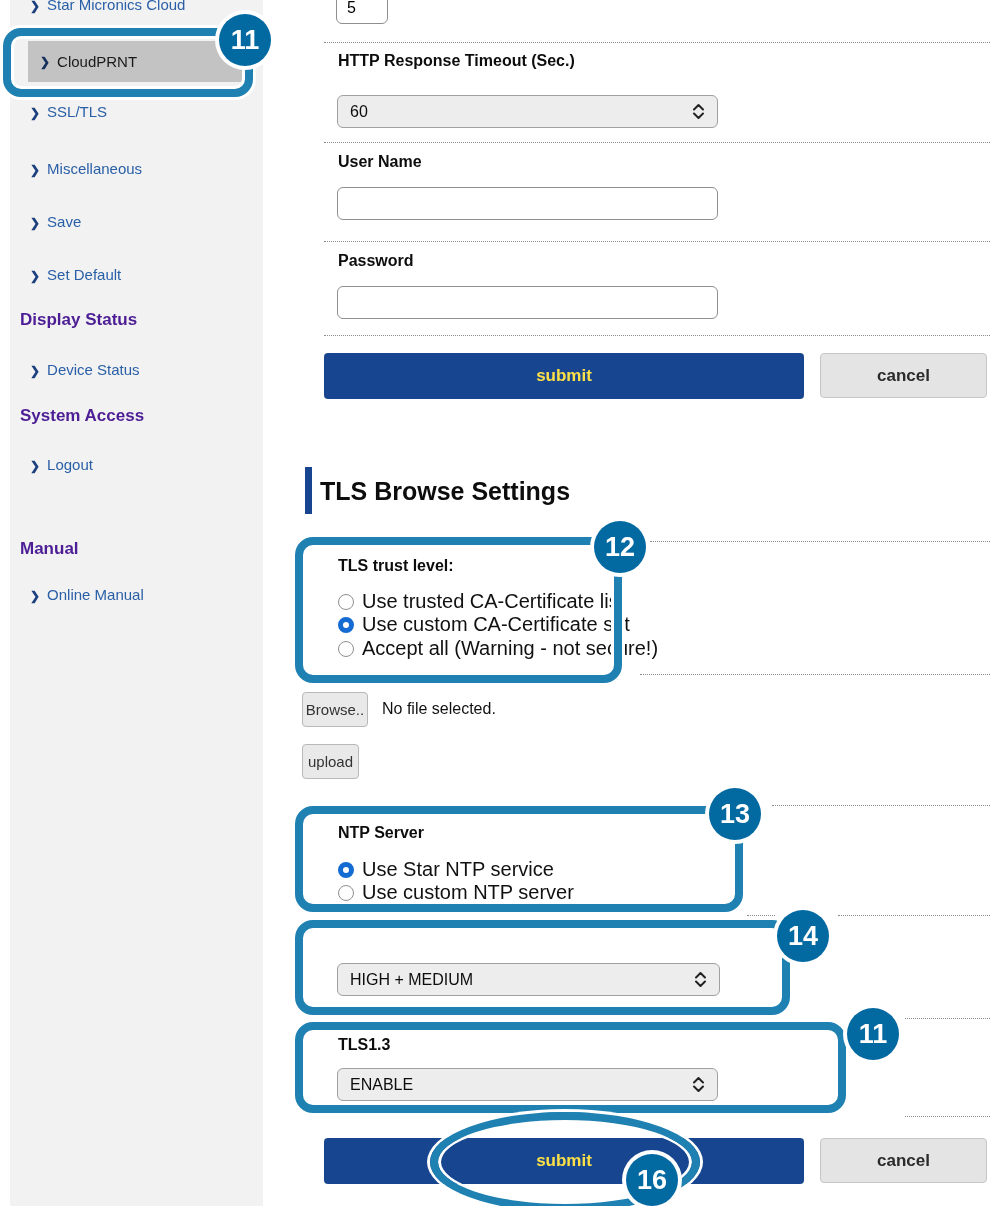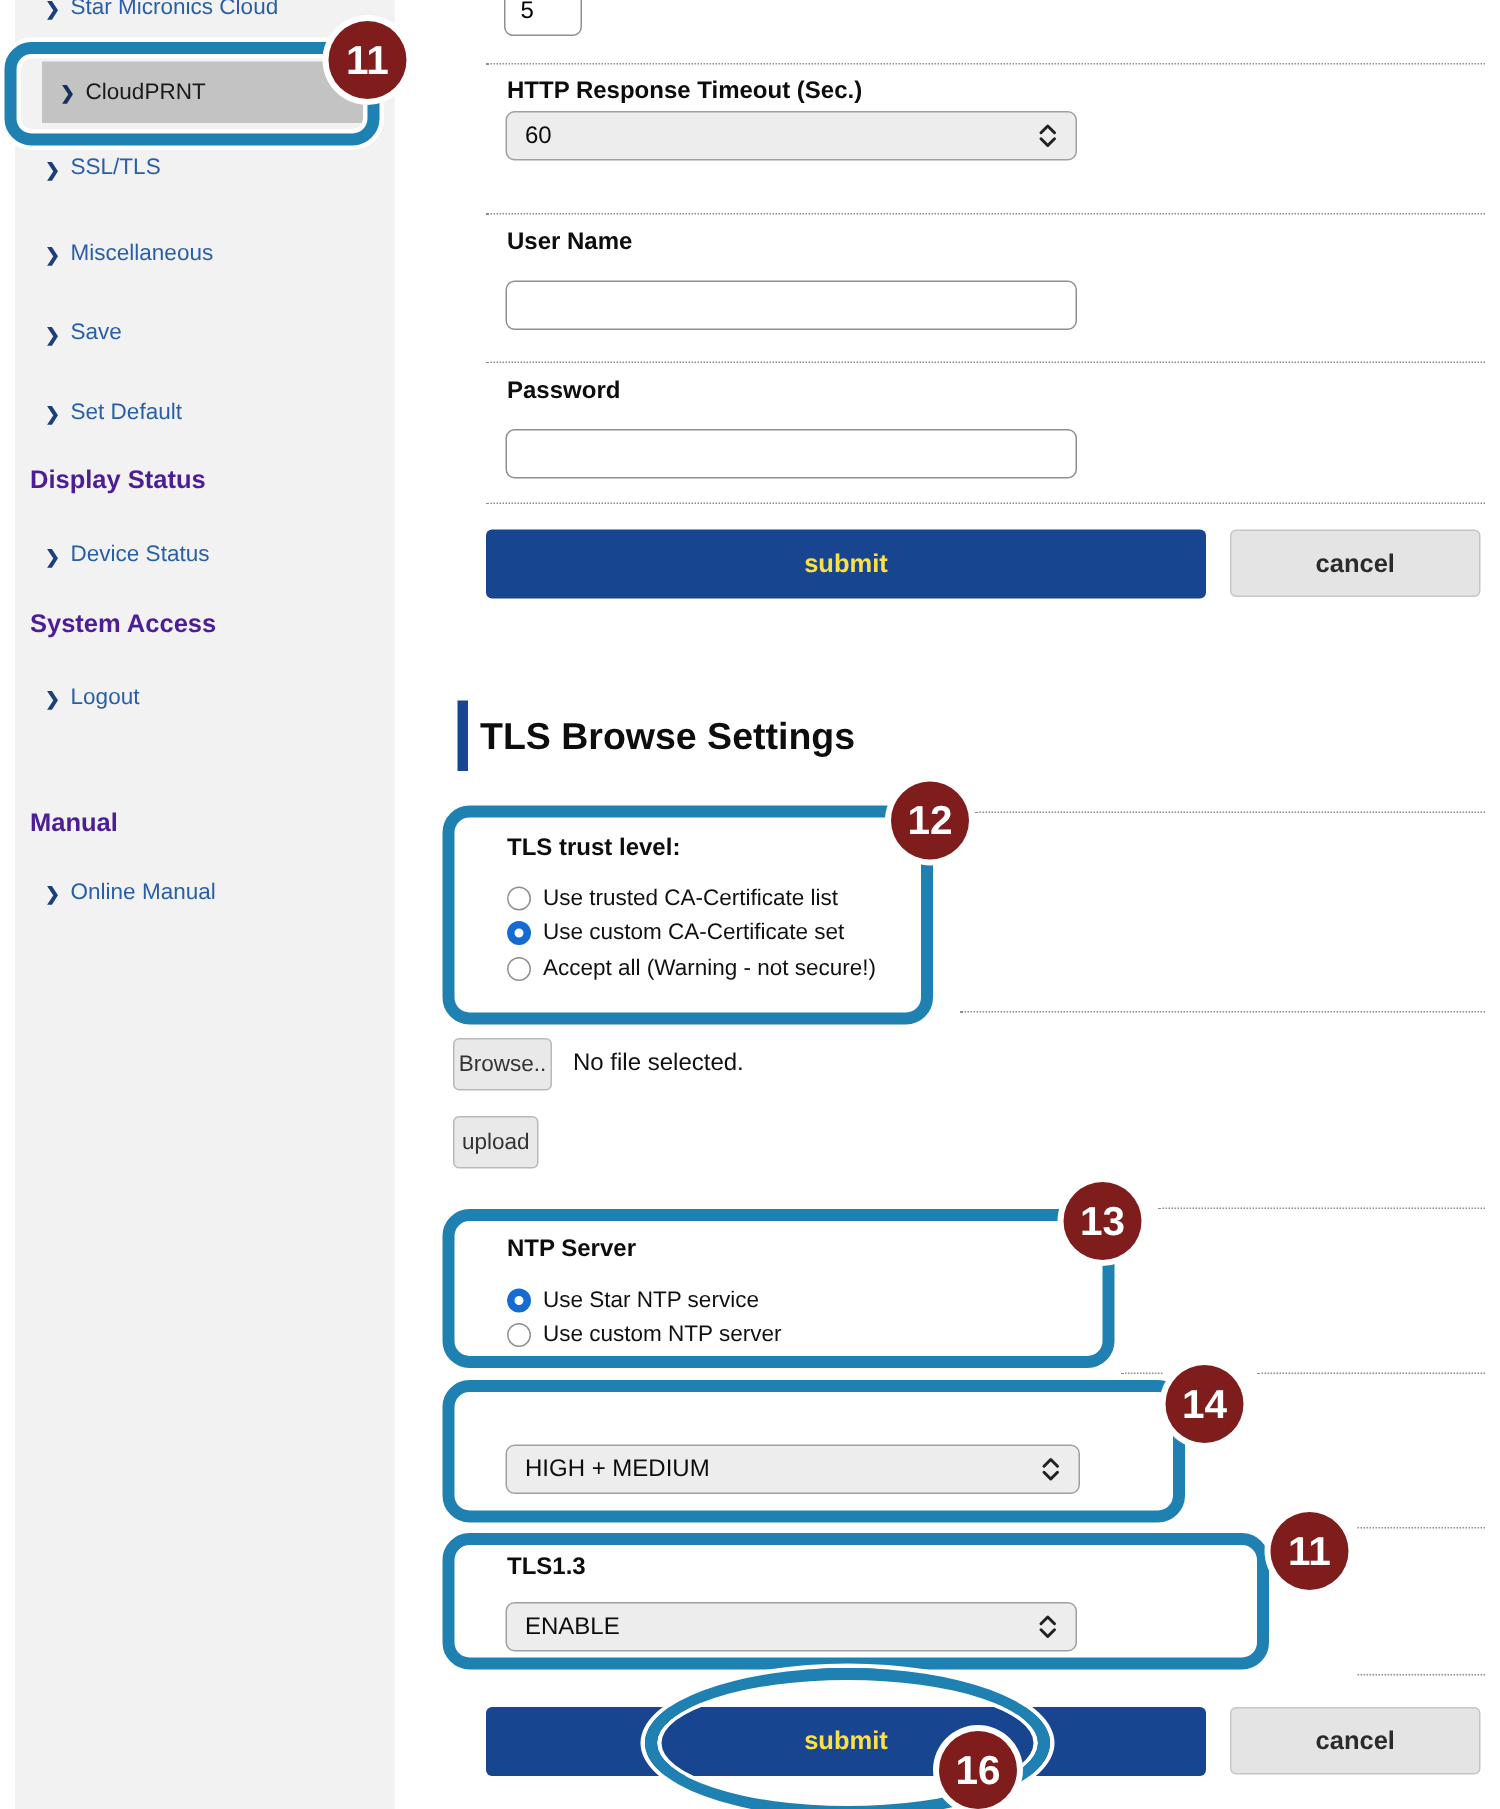--- a/index.html
+++ b/index.html
@@ -14,21 +14,21 @@
   .nav-header{position:absolute;font-size:17px;font-weight:bold;color:#4c1d95;white-space:nowrap;}
   .active-item{position:absolute;left:28px;top:41px;width:214px;height:41px;background:#c3c3c3;
                display:flex;align-items:center;gap:7px;padding-left:12px;box-sizing:border-box;
                font-size:15px;color:#1a1a1a;z-index:2;}
   .active-item .chev{color:#16305e;font-size:12px;font-weight:bold;}
 
   
   .ring{position:absolute;border:8px solid #1e81b2;border-radius:18px;background:transparent;
         box-shadow:0 0 0 3px #fff, inset 0 0 0 3px #fff;z-index:5;pointer-events:none;box-sizing:border-box;}
   .ring-ellipse{border-radius:50%;}
-  .badge{position:absolute;width:52px;height:52px;border-radius:50%;background:#7f1d1d;color:#fff;
+  .badge{position:absolute;width:52px;height:52px;border-radius:50%;background:#0369a1;color:#fff;
          font-weight:bold;font-size:27px;display:flex;align-items:center;justify-content:center;
          box-shadow:0 0 0 4px #fff;z-index:6;}
 
   
   .dv{position:absolute;height:0;border-top:1px dotted #8c8c8c;}
   .lbl{position:absolute;font-size:16px;font-weight:bold;color:#0d0d0d;white-space:nowrap;}
   .txt{position:absolute;height:33px;width:381px;border:1px solid #8f8f8f;border-radius:6px;
        background:#fff;box-sizing:border-box;font-size:16px;padding:0 10px;
        font-family:"Liberation Sans", sans-serif;outline:none;}
   .num{width:52px;}
@@ -39,21 +39,21 @@
        border:none;border-radius:4px;display:flex;align-items:center;justify-content:center;
        cursor:pointer;font-family:"Liberation Sans", sans-serif;}
   .btn-secondary{position:absolute;background:#e4e4e4;color:#2b2b2b;font-weight:bold;font-size:17px;
        border:1px solid #c6c6c6;border-radius:4px;display:flex;align-items:center;justify-content:center;
        cursor:pointer;box-sizing:border-box;font-family:"Liberation Sans", sans-serif;}
   .btn-small{position:absolute;background:#e9e9e9;color:#333;font-size:15px;border:1px solid #b9b9b9;
        border-radius:4px;display:flex;align-items:center;justify-content:center;cursor:pointer;
        box-sizing:border-box;font-family:"Liberation Sans", sans-serif;}
   .section-bar{position:absolute;width:7px;height:47px;background:#17458f;}
   .section-title{position:absolute;font-size:25px;font-weight:bold;color:#0d0d0d;white-space:nowrap;}
-  .radio-row{position:absolute;display:flex;align-items:center;gap:8px;font-size:15px;color:#111;
+  .radio-row{position:absolute;display:flex;align-items:center;gap:8px;font-size:20px;color:#111;
        white-space:nowrap;cursor:pointer;}
   .radio{width:16px;height:16px;border-radius:50%;border:1px solid #8f8f8f;background:#fff;
        box-sizing:border-box;flex:0 0 16px;}
   .radio.on{border:5px solid #146bd2;}
   .note{position:absolute;font-size:16px;color:#111;white-space:nowrap;}
   .chev-svg{display:block;}
 </style>
 </head>
 <body>
 
@@ -106,21 +106,21 @@
   <div class="nav-link" style="left:30px;top:586px;">
     <span class="chev">❯</span>
     <span>Online Manual</span>
   </div>
 
   <input class="txt num" style="left: 336px; top: -9px;" value="5">
 
   <div class="dv" style="left:324px;top:42px;width:666px;"></div>
 
   <div class="lbl" style="left:338px;top:52px;text-align:right;">HTTP Response Timeout (Sec.)</div>
-  <div class="sel" style="left:337px;top:74px;">
+  <div class="sel" style="left:337px;top:95px;">
     <span>60</span>
     <svg class="chev-svg" width="13" height="17" viewBox="0 0 13 17">
       <path d="M2 6.5 L6.5 2 L11 6.5" fill="none" stroke="#222" stroke-width="2" stroke-linecap="round" stroke-linejoin="round"></path>
       <path d="M2 10.5 L6.5 15 L11 10.5" fill="none" stroke="#222" stroke-width="2" stroke-linecap="round" stroke-linejoin="round"></path>
     </svg>
   </div>
 
   <div class="dv" style="left:324px;top:142px;width:666px;"></div>
 
   <div class="lbl" style="left:338px;top:153px;">User Name</div>

